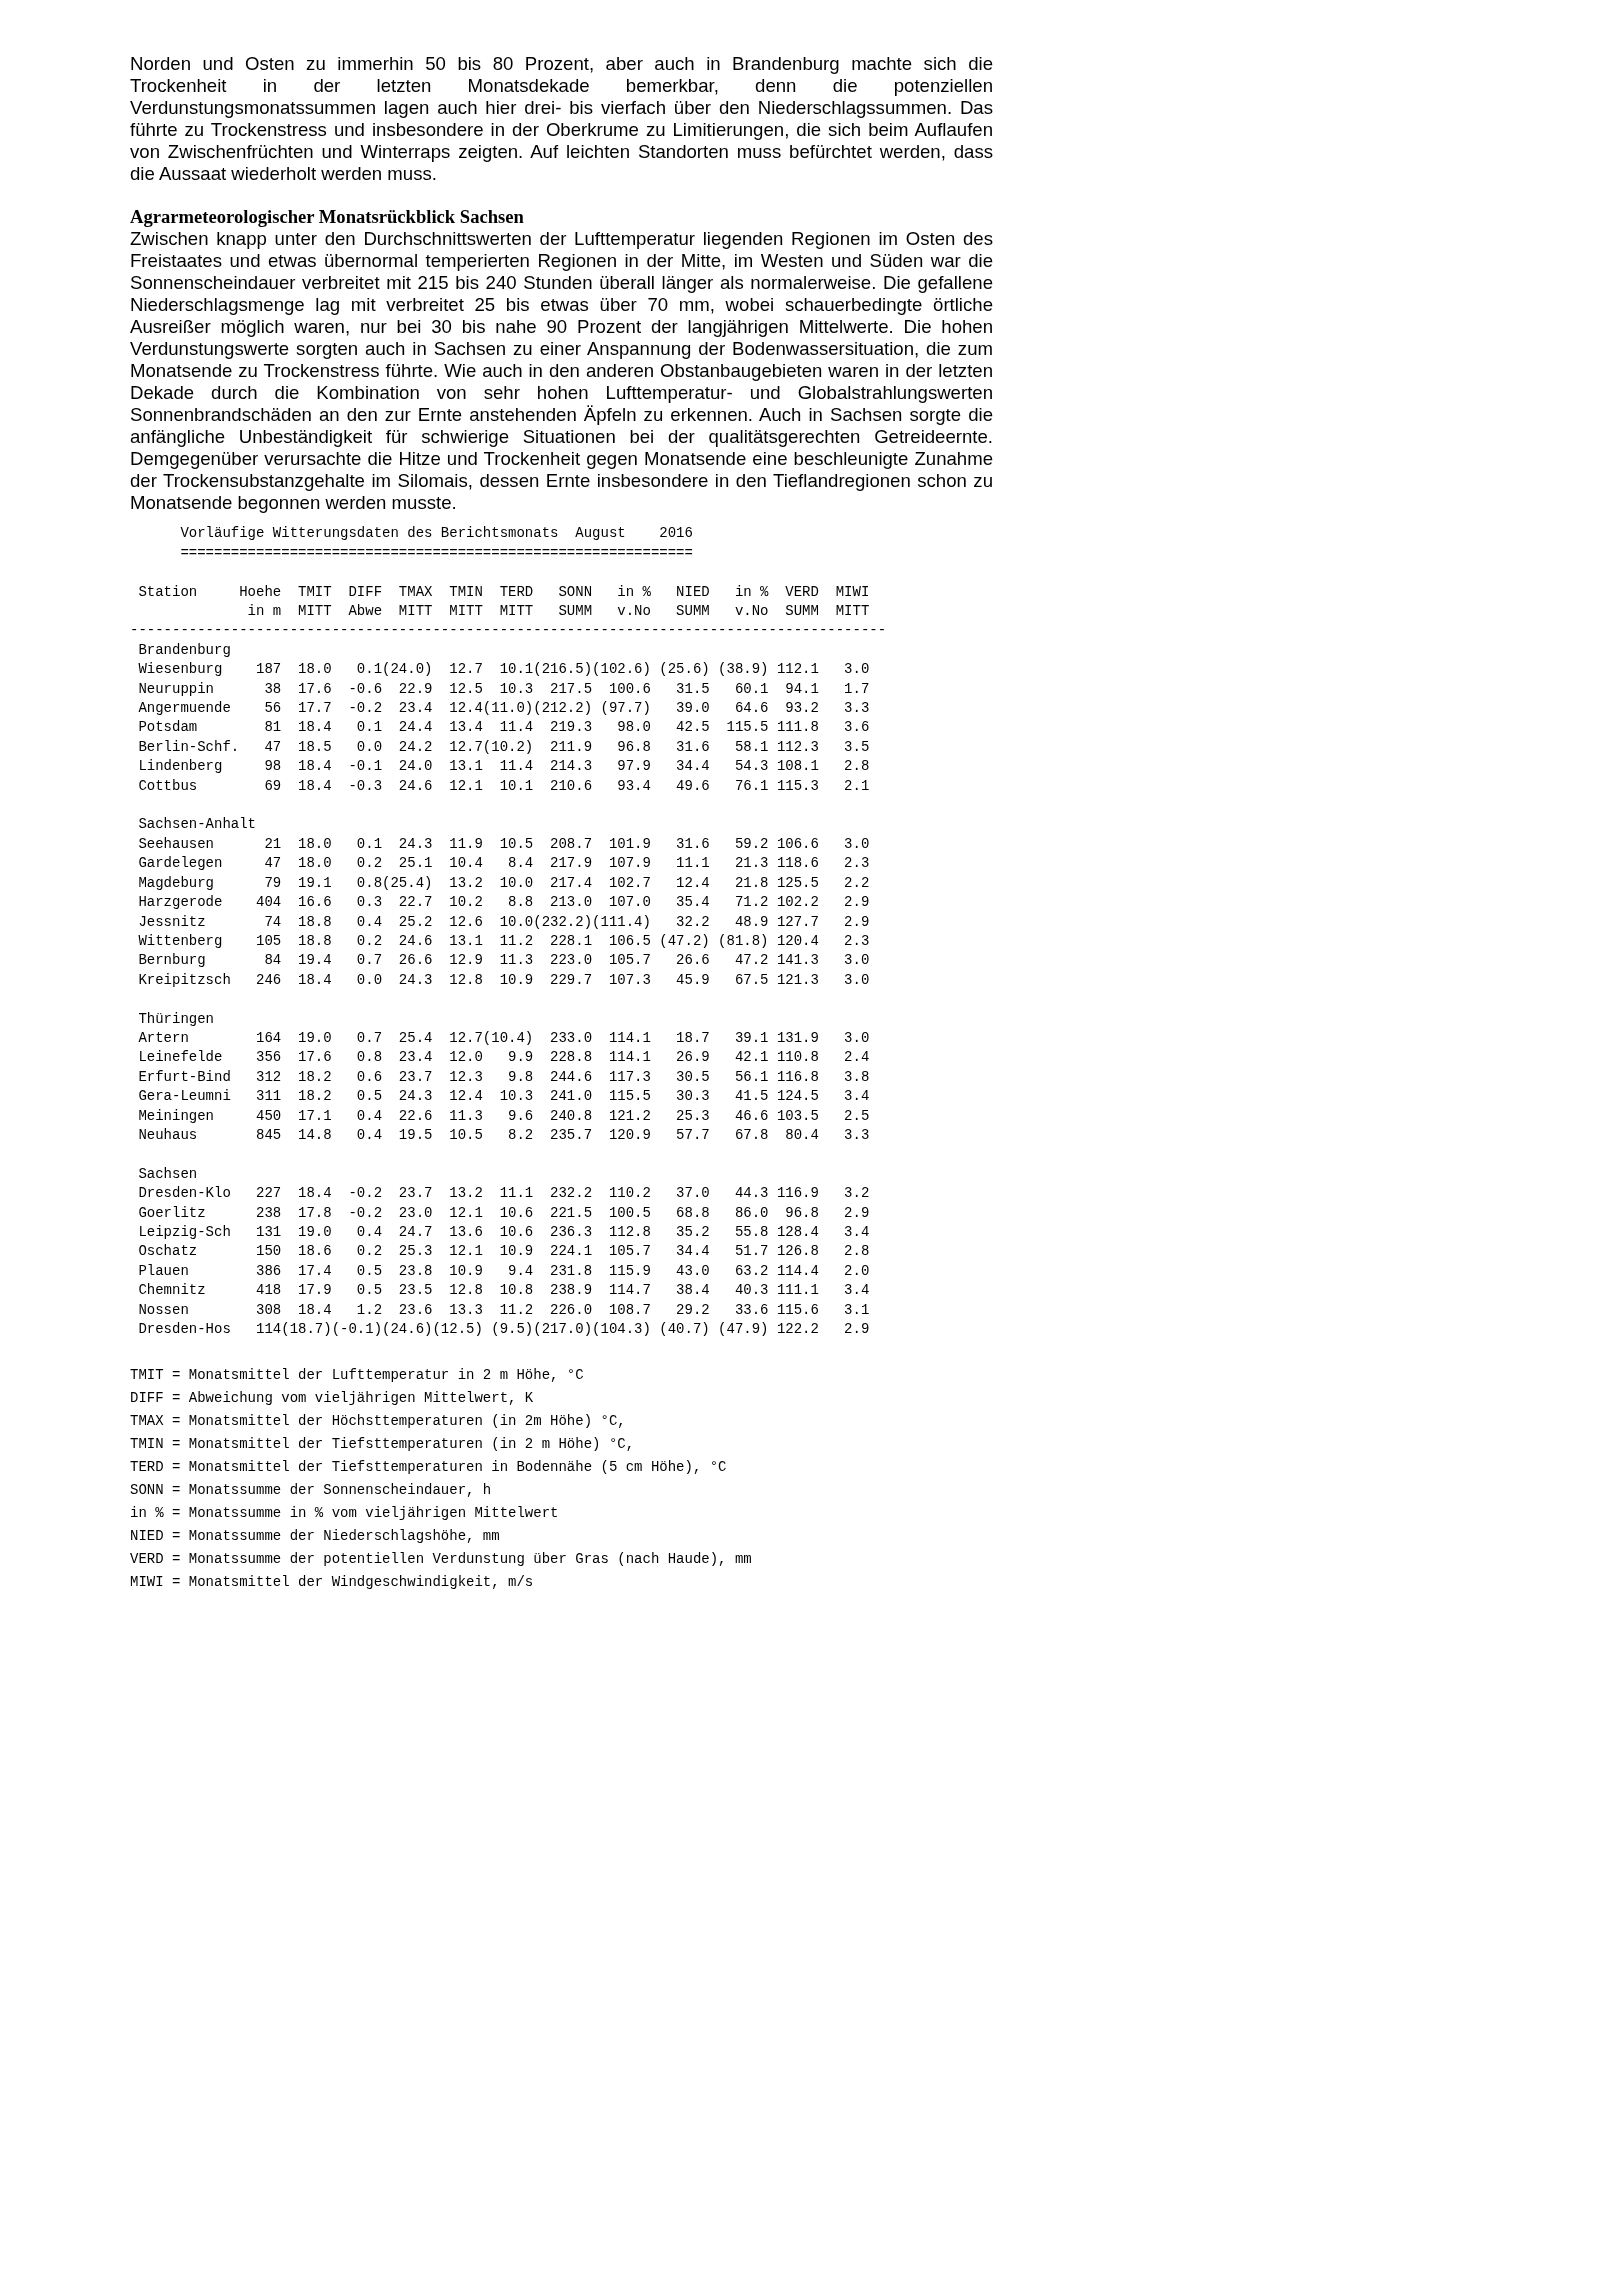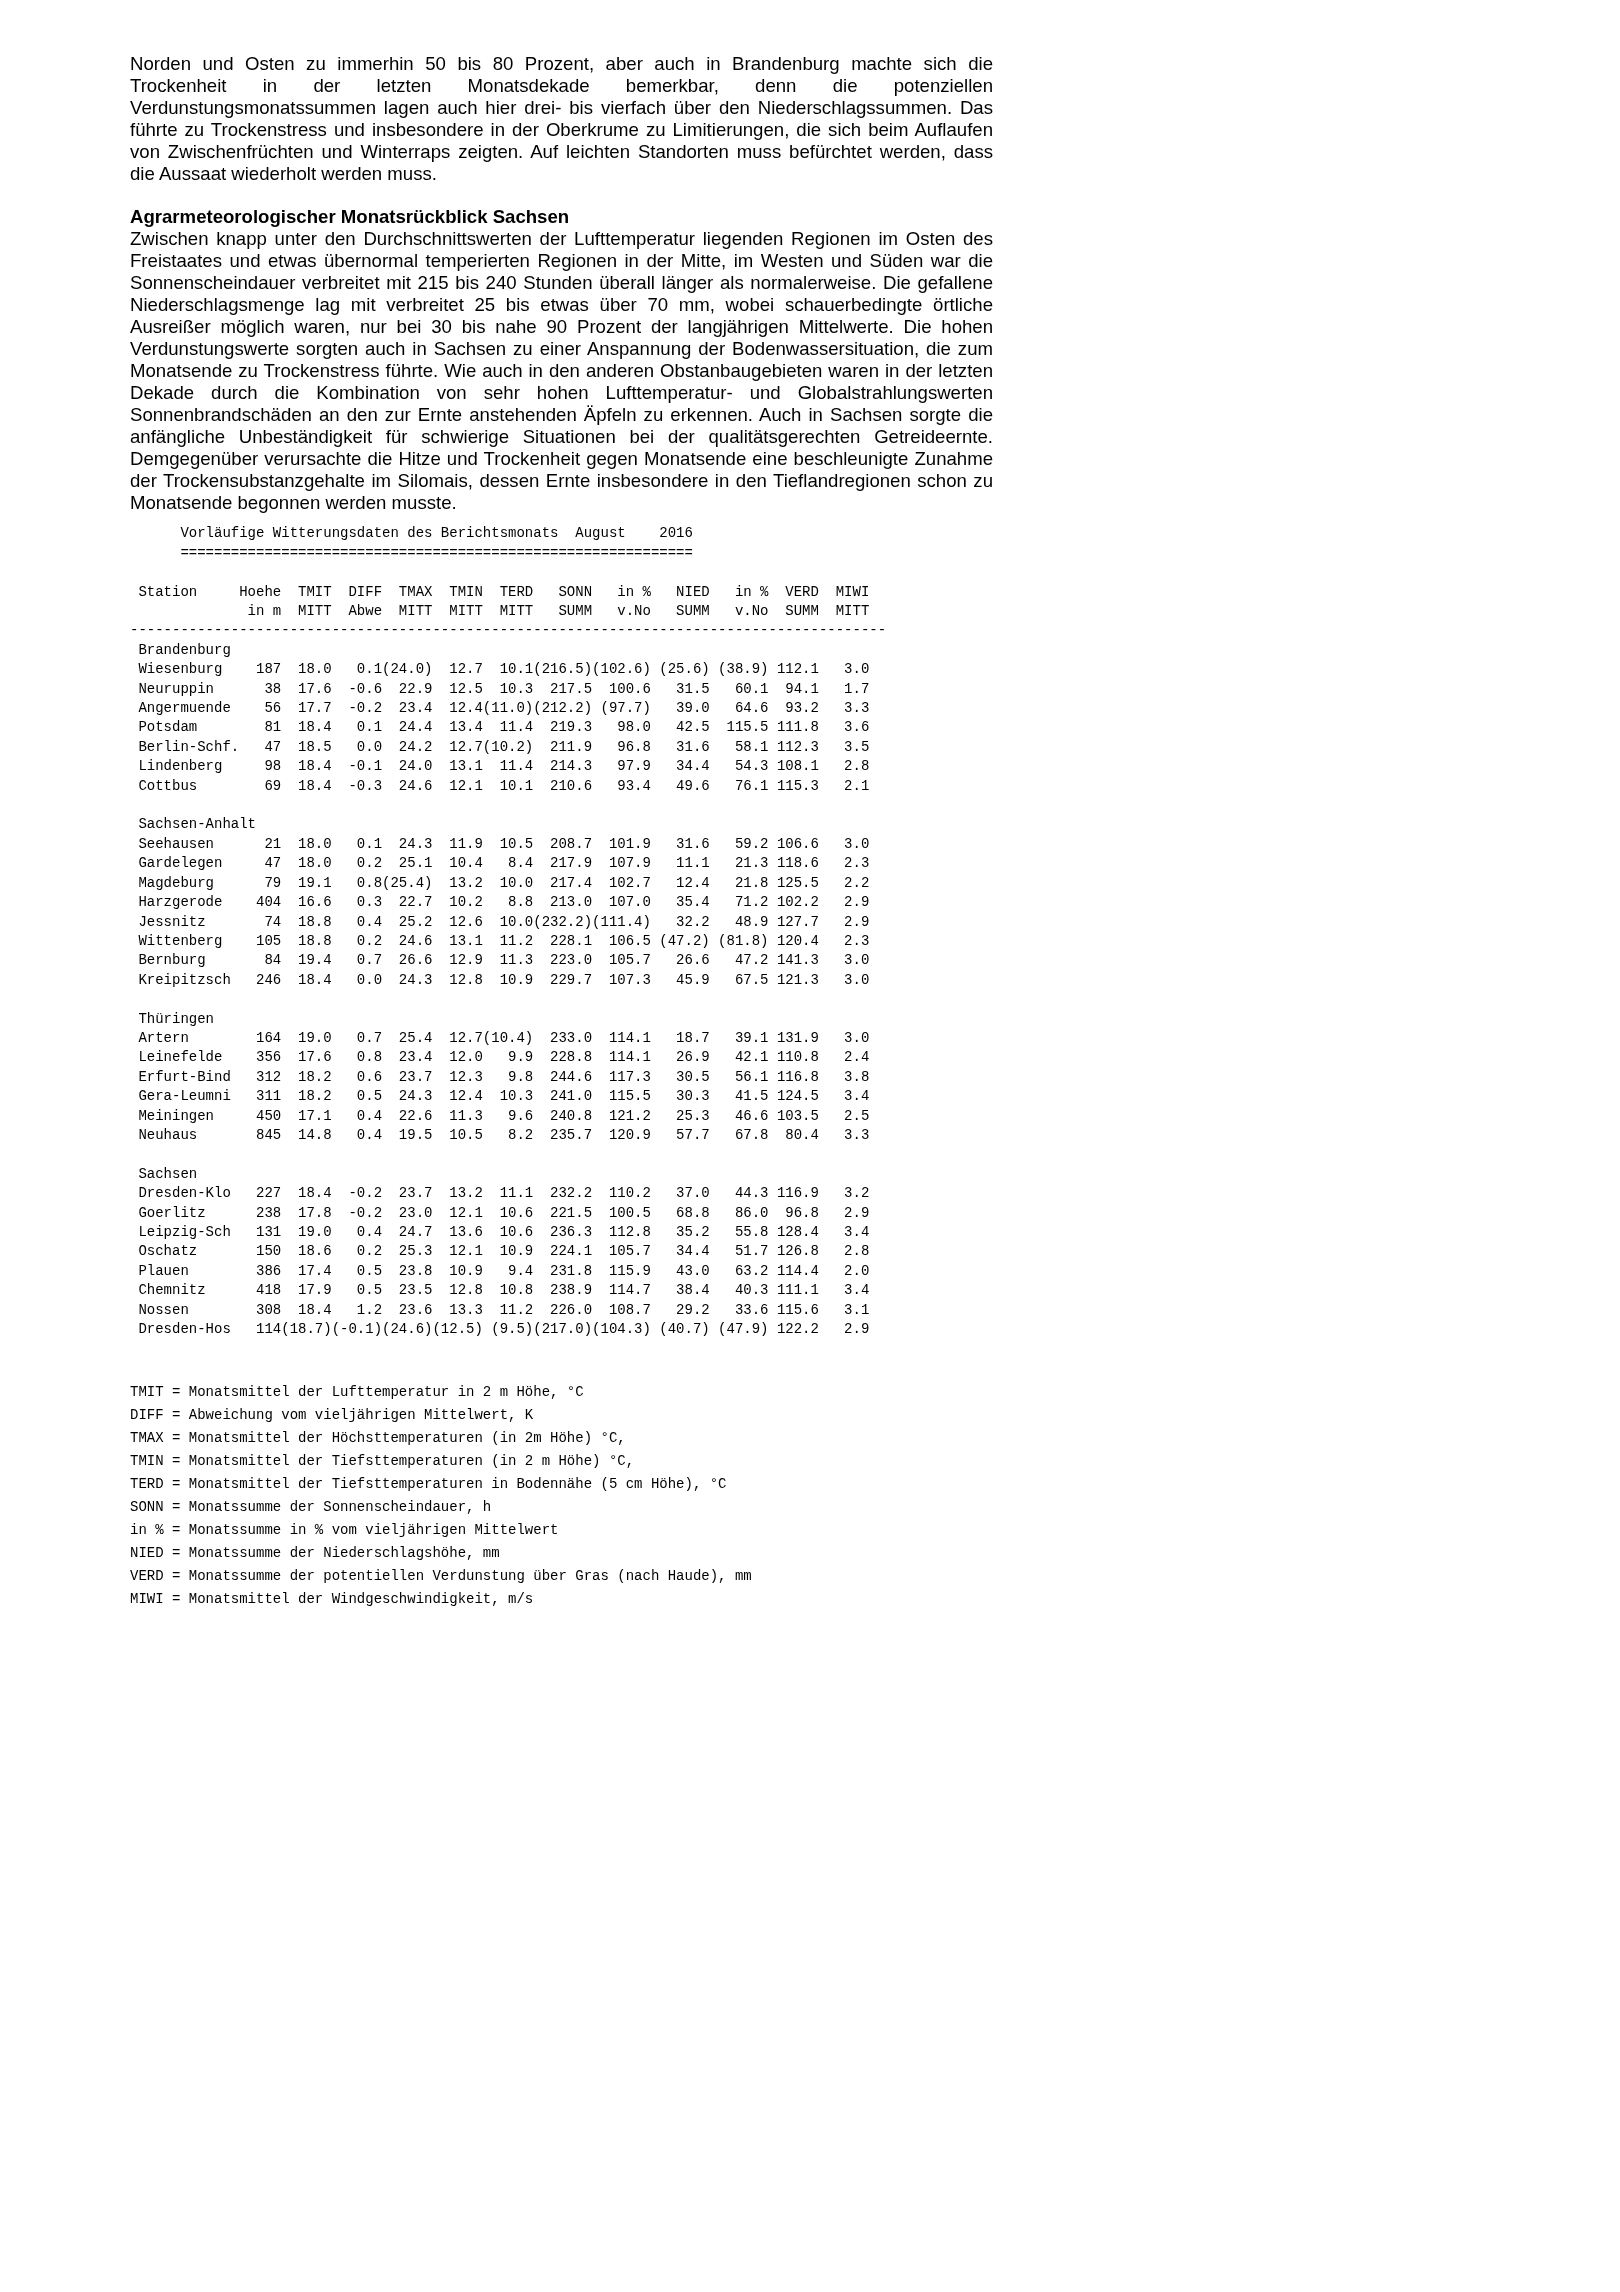--- a/index.html
+++ b/index.html
@@ -21,35 +21,35 @@
     width: 863px;
   }
   .body-text {
     font-family: "Liberation Sans", sans-serif;
     font-size: 18.6px;
     line-height: 22px;
     text-align: justify;
     margin: 0;
   }
   .heading {
-    font-family: Liberation Sans, sans-serif;
+    font-family: Liberation Serif, serif;
     font-size: 18.6px;
     line-height: 22px;
     font-weight: bold;
     margin: 20.6px 0 0 0;
   }
   .mono {
     font-family: "Liberation Mono", "DejaVu Sans Mono", monospace;
     font-size: 14px;
     line-height: 19.4px;
     white-space: pre;
   }
   #weather-table { margin-top: 10.8px; }
   .mono-line { min-height: 19.4px; }
-  #legend { margin-top: 42px; }
+  #legend { margin-top: 25px; }
   .legend-line { line-height: 23px; white-space: pre; }
   .footer-mark {
     position: absolute;
     left: 545px;
     top: 2256px;
     width: 18.6px;
     height: 12.7px;
   }
 </style>
 </head>

